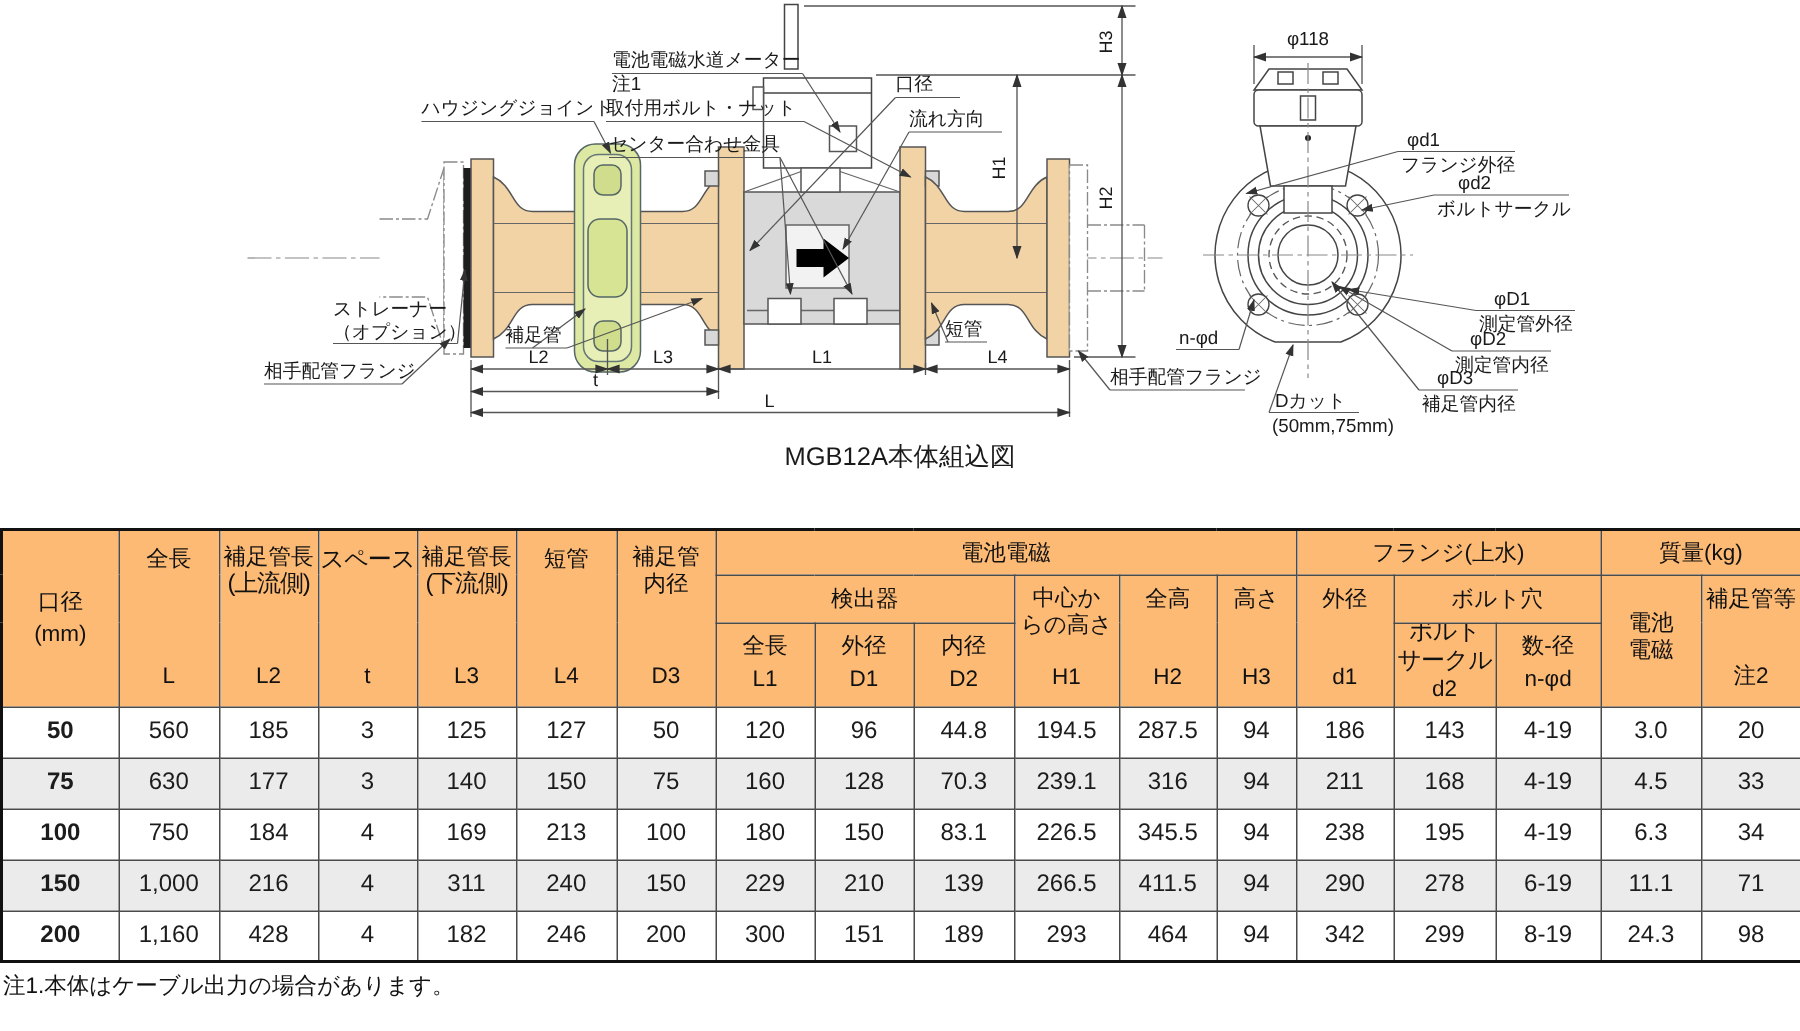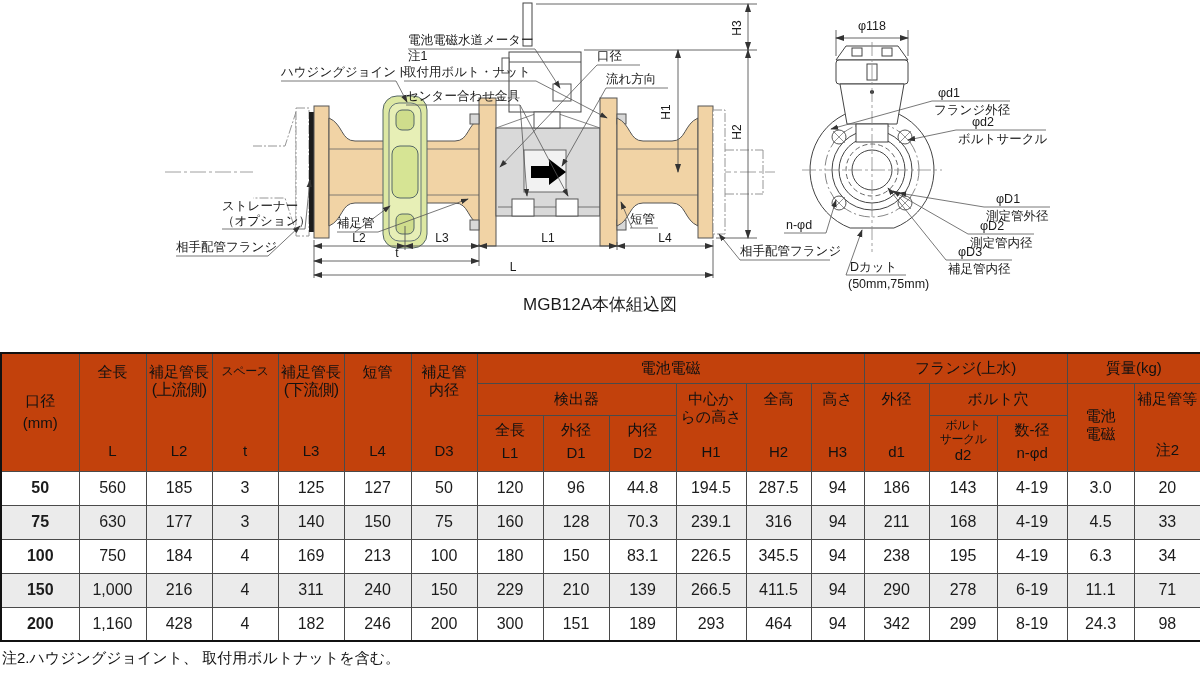--- a/index.html
+++ b/index.html
@@ -17,37 +17,37 @@
   table.spec {
     border-collapse:collapse; table-layout:fixed;
     width:1200px; margin-top:20px;
     border:2px solid #111;
     font-size:15px;
   }
   table.spec th, table.spec td {
     border:1px solid #4a4a4a; padding:0; text-align:center; vertical-align:middle;
     font-weight:normal; overflow:hidden;
   }
-  thead th { background:#c2410c; }
+  thead th { background:#fdba74; }
   th.gb, td.gb { border-left:2px solid #111; }
   th.hb { border-bottom:2px solid #111; }
   tr.h1row { height:30px; } tr.h2row { height:32px;margin-left:19px; } tr.h3row { height:56px; }
   tbody tr { height:34px;margin-left:12px; }
   tbody td { font-size:16px; color:#1c1c1c; }
   tbody td:first-child { font-weight:bold; }
   tbody tr:nth-child(even) { background:#ebebeb; }
   .vc { display:flex; flex-direction:column; justify-content:space-between; align-items:center; box-sizing:border-box; }
   .h118 { height:112px; padding:7px 0 9px; }
   .h88  { height:84px;  padding:5px 0 9px; }
   .h56  { height:52px;  padding:4px 0 8px; }
   .ctr  { justify-content:center; gap:3px; }
   .nm { line-height:1.18; }
   .nm span { display:block; }
   .sub { font-size:16px; letter-spacing:-0.8px; }
-  .sm  { font-size:12px; letter-spacing:-0.5px; }
+  .sm  { font-size:16px; letter-spacing:-0.5px; }
 
   .notes { margin:6px 0 0 2px; font-size:15px; line-height:1.32; }
   .notes div { white-space:nowrap; }
 </style>
 </head>
 <body>
 
 <div class="diagram-area">
 <svg width="1200" height="332" viewBox="0 0 1200 332">
   <defs>
@@ -528,14 +528,14 @@
         <td class="gb">342</td>
         <td>299</td>
         <td>8-19</td>
         <td class="gb">24.3</td>
         <td>98</td>
       </tr>
     </tbody>
 </table>
 
 <div class="notes">
-  <div>注2.ハウジングジョイント、 取付用ボルトナットを含む。</div>
+  <div>注1.本体はケーブル出力の場合があります。</div>
 </div>
 
 </body></html>

